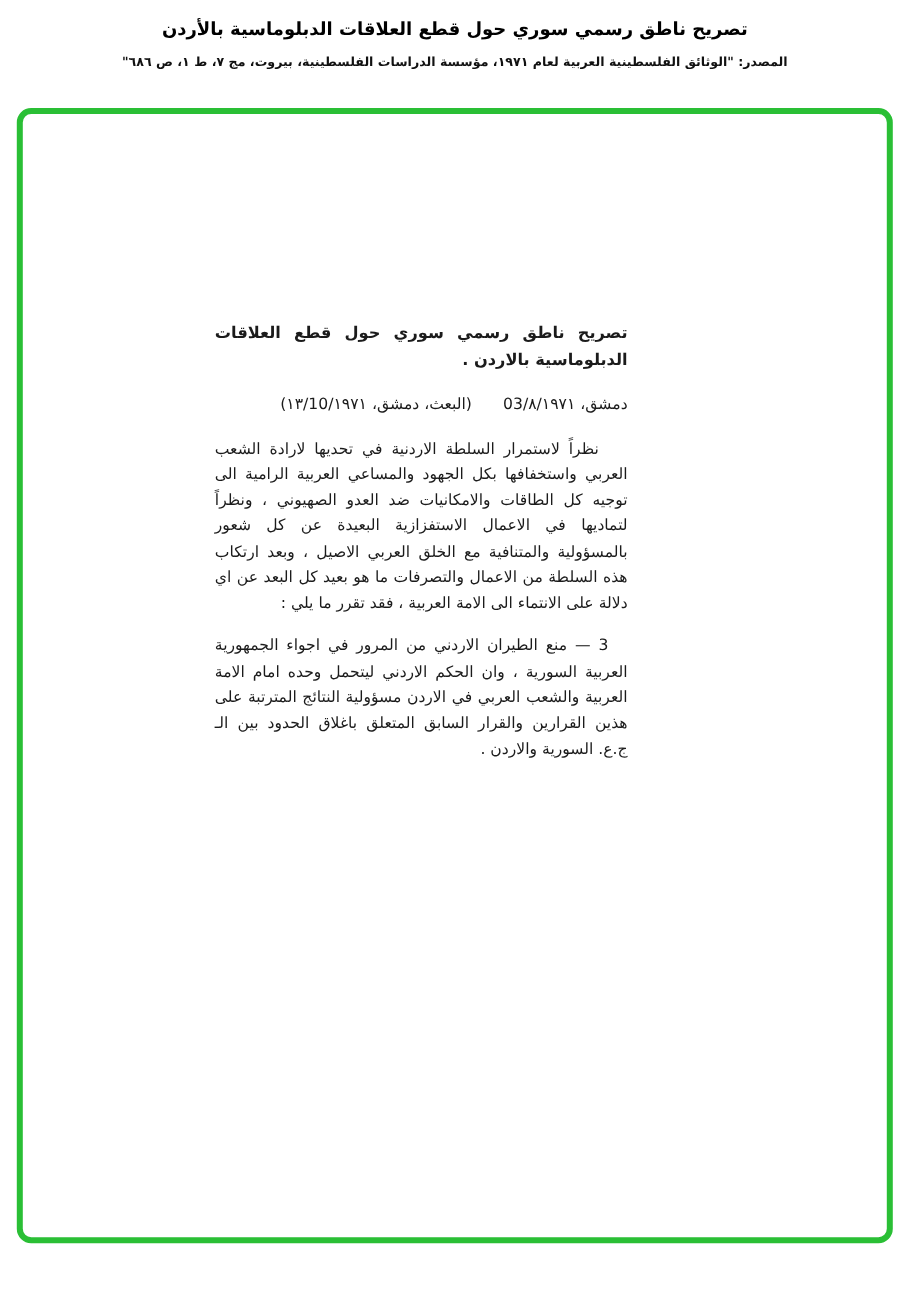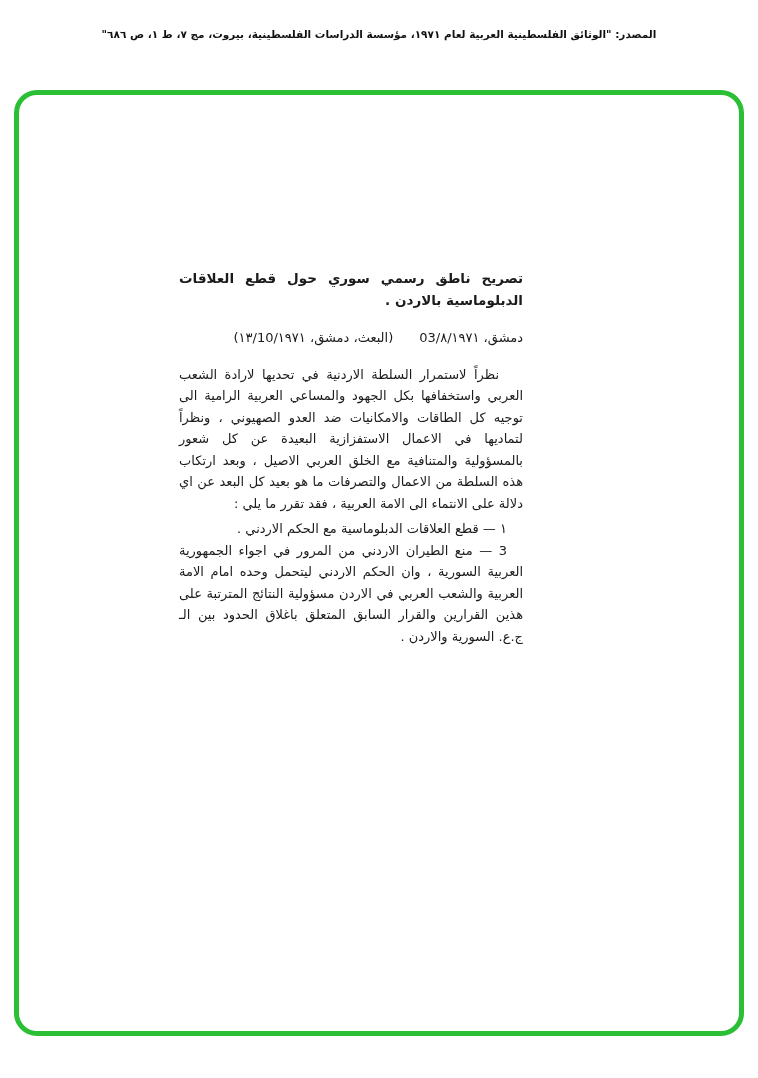--- a/index.html
+++ b/index.html
@@ -28,21 +28,21 @@
     margin-top: 13px;
     color: #111;
   }
   .frame {
     position: absolute;
     left: 14px;
     top: 90px;
     width: 730px;
     height: 946px;
     border: 5px solid var(--frame-green);
-    border-radius: 23px;
+    border-radius: 12px;
     background: #fff;
   }
   .doc {
     position: absolute;
     top: 172px;
     right: 216px;
     width: 344px;
     direction: rtl;
     text-align: justify;
     color: #1b1b1b;
@@ -58,37 +58,37 @@
   }
   .doc-dateline {
     display: flex;
     gap: 26px;
     margin-bottom: 15px;
     white-space: nowrap;
     font-size: 13px;
   }
   .doc-body {
     text-indent: 24px;
-    margin-bottom: 4px;
+    margin-bottom: 14px;
   }
   .doc-item {
     text-indent: 16px;
   }
 </style>
 </head>
 <body>
 
 <header class="top-header">
+  <div class="top-title">تصريح ناطق رسمي سوري حول قطع العلاقات الدبلوماسية بالأردن</div>
   <div class="top-source">المصدر: "الوثائق الفلسطينية العربية لعام ١٩٧١، مؤسسة الدراسات الفلسطينية، بيروت، مج ٧، ط ١، ص ٦٨٦"</div>
 </header>
 
 <div class="frame">
   <article class="doc">
     <h1 class="doc-title">تصريح ناطق رسمي سوري حول قطع العلاقات الدبلوماسية بالاردن .</h1>
     <div class="doc-dateline">
       <span>دمشق، 03/٨/١٩٧١</span>
       <span>(البعث، دمشق، ١٣/10/١٩٧١)</span>
     </div>
     <p class="doc-body">نظراً لاستمرار السلطة الاردنية في تحديها لارادة الشعب العربي واستخفافها بكل الجهود والمساعي العربية الرامية الى توجيه كل الطاقات والامكانيات ضد العدو الصهيوني ، ونظراً لتماديها في الاعمال الاستفزازية البعيدة عن كل شعور بالمسؤولية والمتنافية مع الخلق العربي الاصيل ، وبعد ارتكاب هذه السلطة من الاعمال والتصرفات ما هو بعيد كل البعد عن اي دلالة على الانتماء الى الامة العربية ، فقد تقرر ما يلي :</p>
-    <p class="doc-item">١ — قطع العلاقات الدبلوماسية مع الحكم الاردني .</p>
     <p class="doc-item">3 — منع الطيران الاردني من المرور في اجواء الجمهورية العربية السورية ، وان الحكم الاردني ليتحمل وحده امام الامة العربية والشعب العربي في الاردن مسؤولية النتائج المترتبة على هذين القرارين والقرار السابق المتعلق باغلاق الحدود بين الـ ج.ع. السورية والاردن .</p>
   </article>
 </div>
 
 </body></html>

